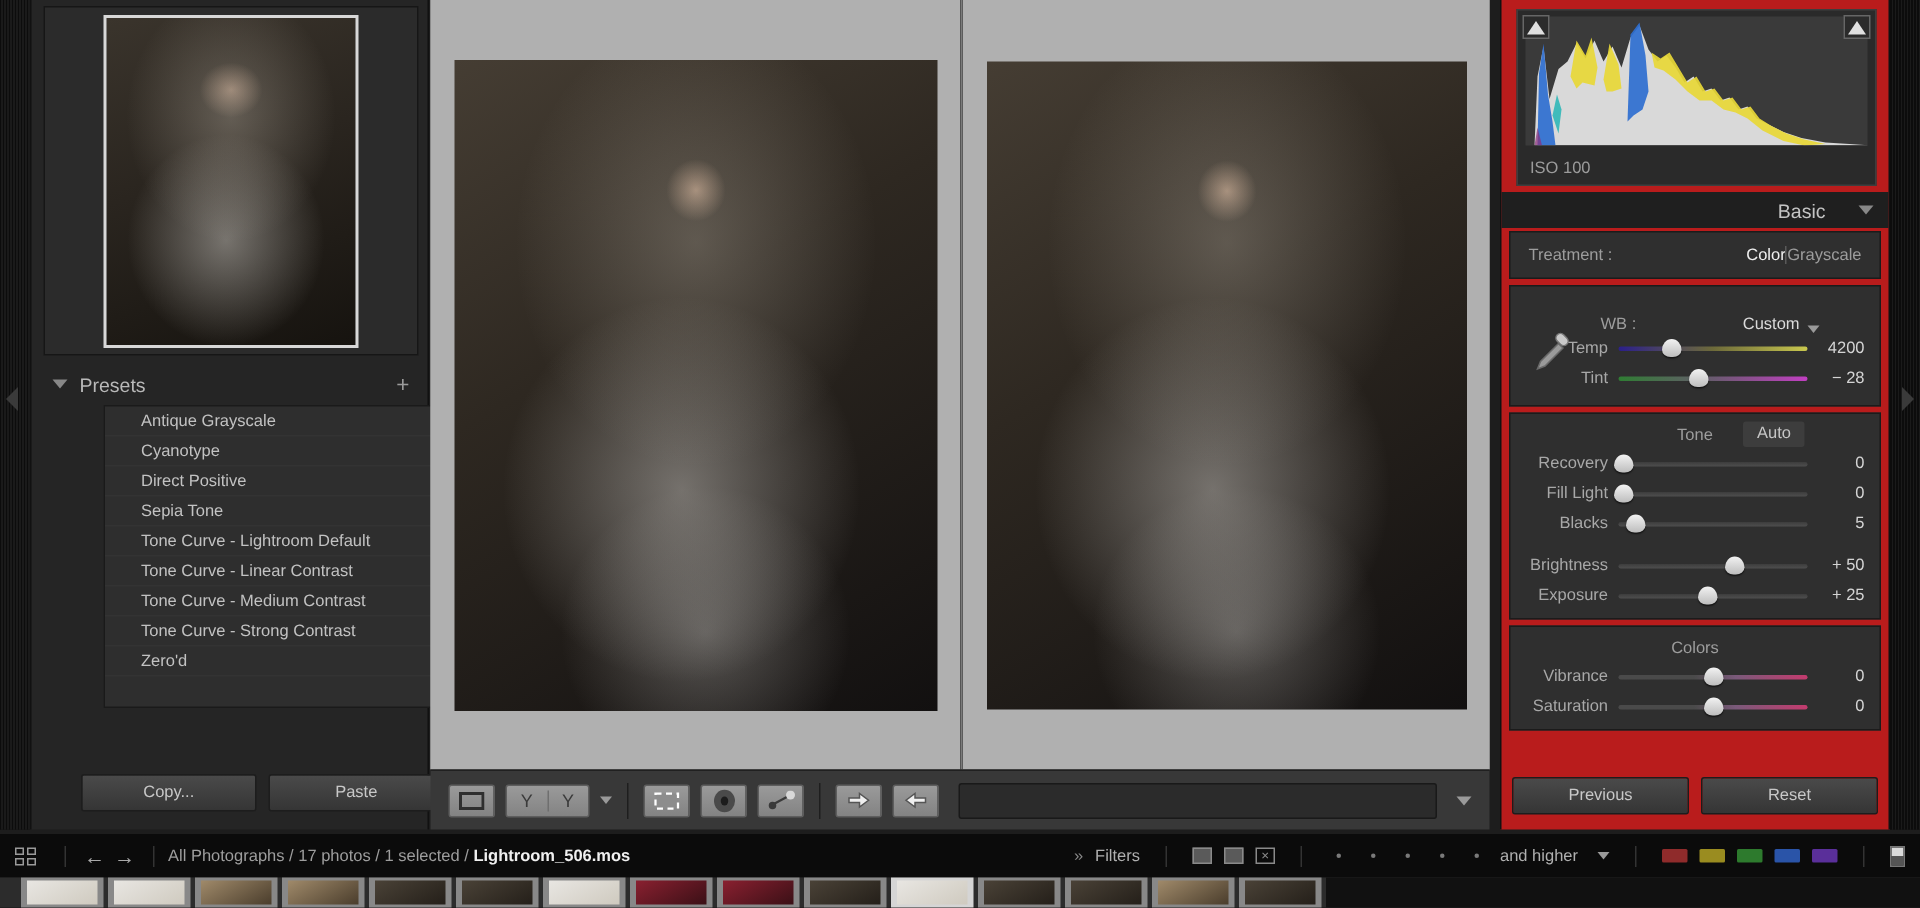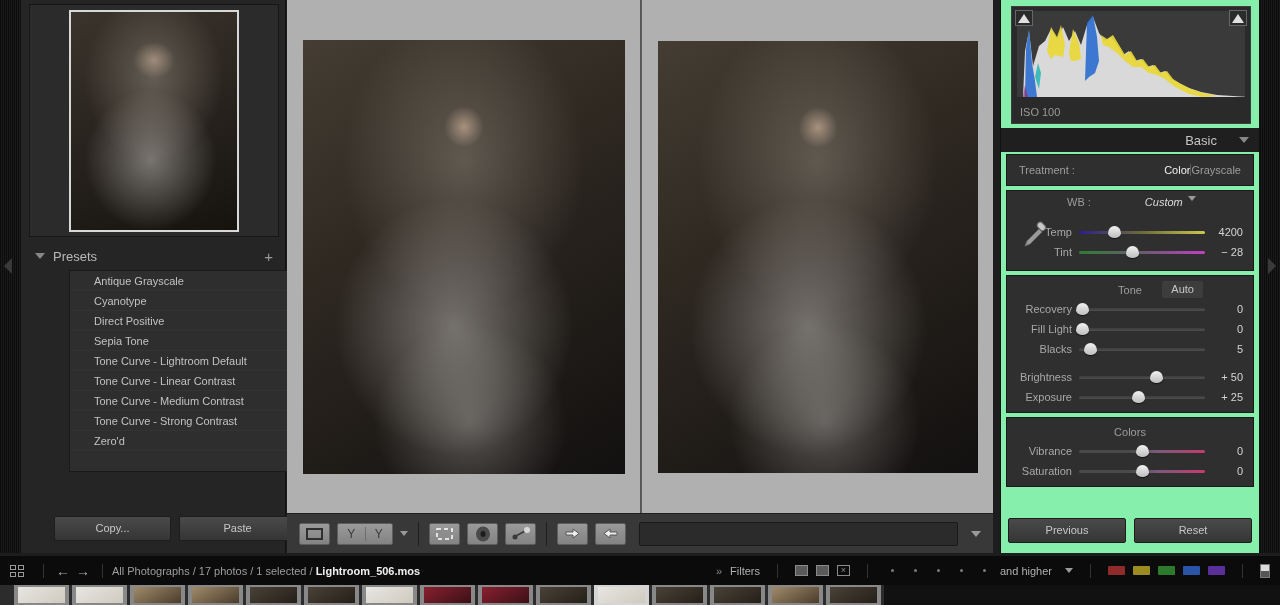--- a/index.html
+++ b/index.html
@@ -124,21 +124,21 @@
   .tb-field {
     flex: 1; height: 24px; background: #2b2b2b;
     border: 1px solid #191919; border-radius: 2px; margin-left: 6px;
   }
   .tb-caret2 { width: 0; height: 0; border-left: 5px solid transparent;
     border-right: 5px solid transparent; border-top: 6px solid #9a9a9a; margin-left: 6px; }
 
   
   .right-panel {
     position: absolute; right: 20px; top: 0; width: 260px; height: 553px;
-    background: #86efac; border-left: 1px solid #111; border-right: 1px solid #111;
+    background: #b91c1c; border-left: 1px solid #111; border-right: 1px solid #111;
   }
   .panel-edge-right {
     position: absolute; right: 0; top: 0; width: 20px; height: 553px;
     background: #0c0c0c;
     background-image: repeating-linear-gradient(90deg,#0c0c0c 0 1px,#1a1a1a 1px 2px);
   }
   .collapse-arrow-r {
     position: absolute; right: 4px; top: 258px; width: 0; height: 0;
     border-top: 8px solid transparent; border-bottom: 8px solid transparent;
     border-left: 8px solid #3a3a3a;
@@ -167,23 +167,23 @@
 
   .basic-body { position: absolute; left: 5px; right: 5px; top: 154px; bottom: 44px; }
   .section { background: #2f2f2f; border: 1px solid #1b1b1b; margin-bottom: 4px; padding: 5px 6px; }
   .treat-row { display: flex; align-items: center; height: 20px; font-size: 11px; }
   .treat-row .lbl { color: #9d9d9d; margin-left: 6px; }
   .treat-opts { margin-left: auto; display: flex; align-items: center; gap: 0; margin-right: 6px; }
   .treat-opts span { color: #9d9d9d; }
   .treat-opts span.on { color: #f0f0f0; }
   .treat-opts i { width: 1px; height: 12px; background: #5a5a5a; }
 
-  .wb-row { display: flex; align-items: flex-start; height: 26px; font-size: 11px; padding-left: 54px; }
+  .wb-row { display: flex; align-items: flex-end; height: 26px; font-size: 11px; padding-left: 54px; }
   .wb-row .lbl { color: #9d9d9d; }
-  .wb-val { margin-left: 54px; color: #dadada; font-style: italic; }
+  .wb-val { margin-left: 71px; color: #dadada; }
   .wb-caret { display:inline-block; width: 0; height: 0; border-left: 4px solid transparent;
     border-right: 4px solid transparent; border-top: 5px solid #9a9a9a; margin-left: 5px; vertical-align: middle;}
   .eyedropper { position: absolute; left: 14px; top: 28px; width: 30px; height: 30px; }
 
   .srow { display: flex; align-items: center; height: 20px; font-size: 11px; }
   .srow .name { width: 66px; text-align: right; color: #a8a8a8; padding-right: 7px; }
   .srow .track { position: relative; flex: 1; height: 14px; }
   .tbar { position: absolute; left: 0; right: 0; top: 6px; height: 3px;
     background: linear-gradient(#3d3d3d,#4e4e4e); border-radius: 2px; }
   .tbar.temp { background: linear-gradient(90deg,#2b1f8a,#6d6a3a,#c9c84e); }

